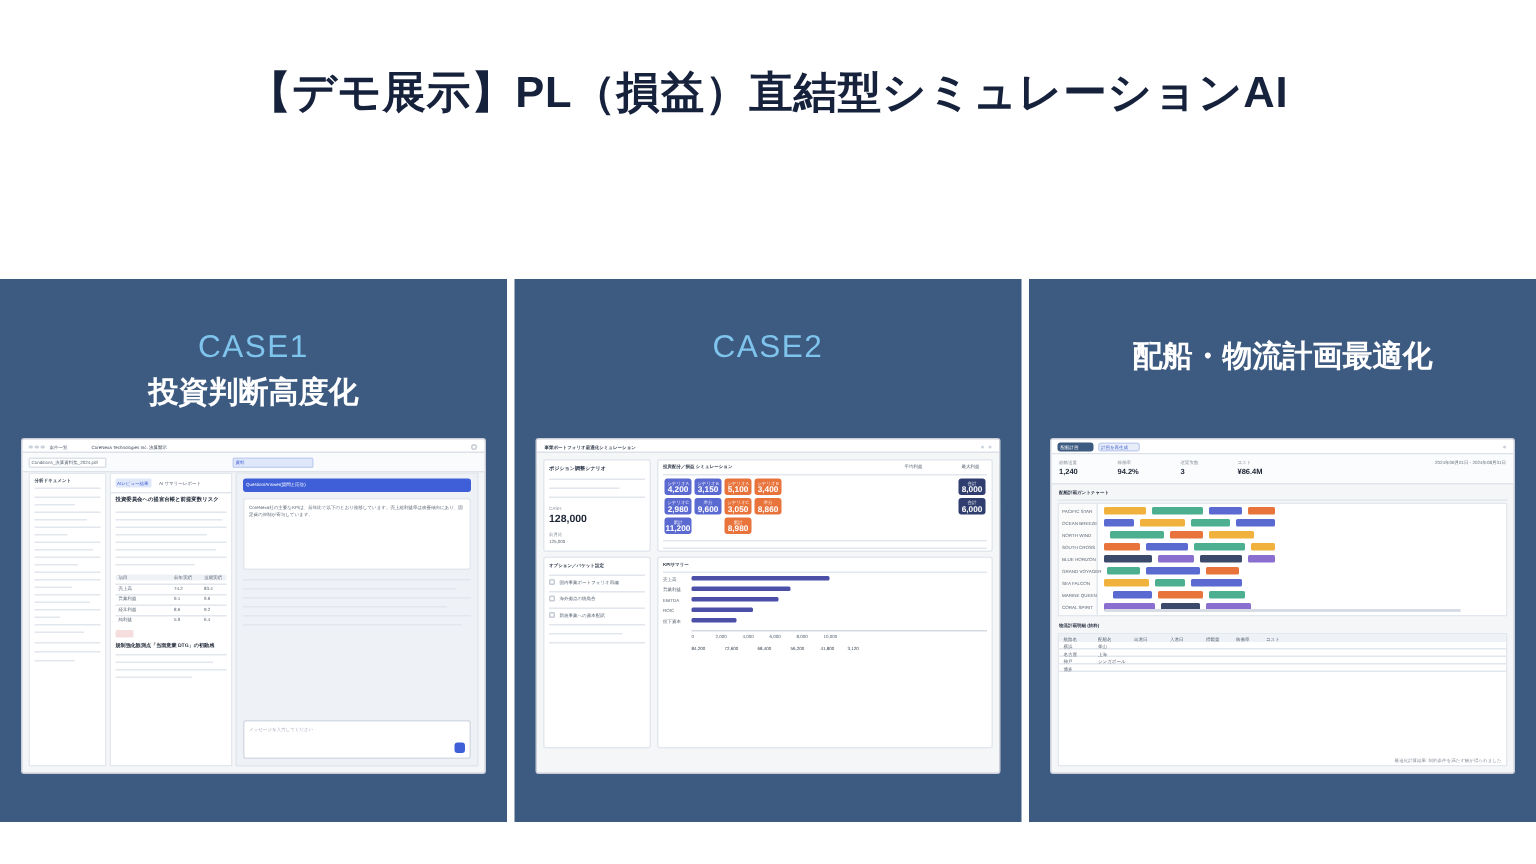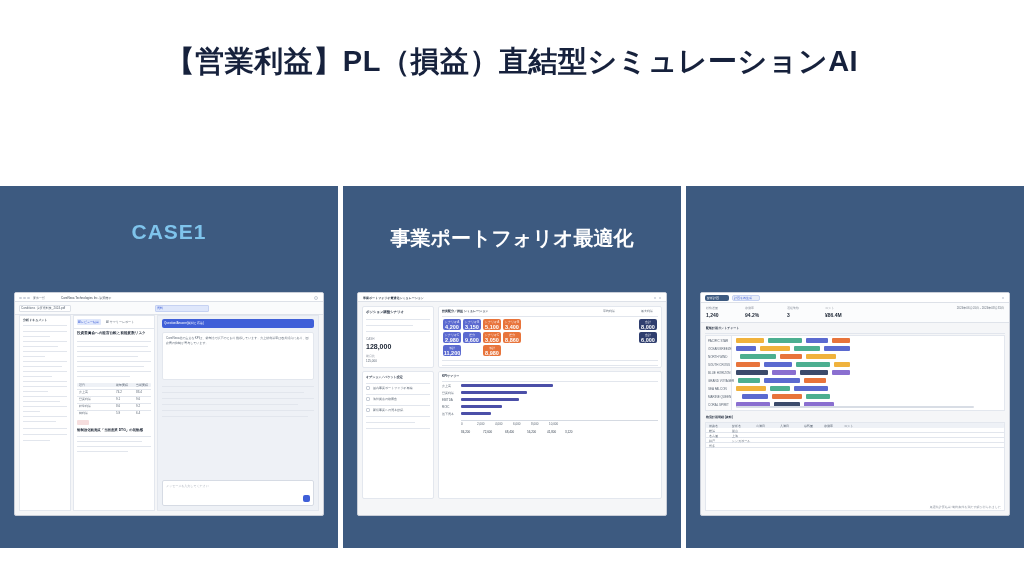--- a/index.html
+++ b/index.html
@@ -49,21 +49,21 @@
   .case-panel {
     position: relative;
     flex: 1 1 0;
     background: #3d5a80;
     padding: 34px 14px 0 14px;
     overflow: hidden;
   }
   .case-label {
     text-align: center;
     font-size: 21px;
-    font-weight: bold;
+    font-weight: normal;
     color: #7fc4ec;
     line-height: 1.15;
     letter-spacing: 1px;
   }
   .case-name {
     text-align: center;
     font-size: 20px;
     font-weight: bold;
     color: #ffffff;
     margin-top: 6px;
@@ -138,26 +138,27 @@
   .scroll-h {
     position: absolute; left: 10%; width: 80%; bottom: 2px; height: 2px;
     background: #d8dde5; border-radius: 1px;
   }
 </style>
 </head>
 <body>
 
 <div id="root">
 
-  <div class="title">【営業利益】PL（損益）直結型シミュレーションAI</div>
+  <div class="title">【デモ展示】PL（損益）直結型シミュレーションAI</div>
 
   <div class="cases">
 
     <div class="case-panel">
       <div class="case-label">CASE1</div>
+      <div class="case-name">投資判断高度化</div>
 
       <div class="shot">
 
         <div class="tbar">
           <div class="dot" style="left:4px;"></div>
           <div class="dot" style="left:8px;"></div>
           <div class="dot" style="left:12px;"></div>
           <div class="tlabel" style="left:18px;">案件一覧</div>
           <div class="tlabel" style="left:46px;color:#3b4654;">CoreNexa Technologies Inc. 決算開示</div>
           <div class="dot" style="right:5px;width:4px;height:4px;border:1px solid #c6ccd6;background:transparent;top:2.5px;"></div>
@@ -260,21 +261,21 @@
 
           <div class="c1-chatbox">
             <div class="mini-txt" style="left:3px;top:3px;color:#a8aeb9;">メッセージを入力してください</div>
             <div class="send-btn"></div>
           </div>
         </div>
       </div>
     </div>
 
     <div class="case-panel">
-      <div class="case-name">事業ポートフォリオ最適化</div>
+      <div class="case-label">CASE2</div>
 
       <div class="shot">
         <div class="tbar">
           <div class="tlabel" style="left:5px;color:#3b4654;font-weight:bold;">事業ポートフォリオ最適化シミュレーション</div>
           <div class="dot" style="right:5px;"></div>
           <div class="dot" style="right:10px;"></div>
         </div>
 
         <div class="card" style="left:4px;top:13px;width:72px;height:62px;">
           <div class="mini-txt" style="left:3px;top:3px;font-weight:bold;color:#2c3647;font-size:3.4px;">ポジション調整シナリオ</div>
@@ -391,20 +392,21 @@
           <div class="mini-txt" style="left:44px;top:58px;color:#3b4654;">72,600</div>
           <div class="mini-txt" style="left:66px;top:58px;color:#3b4654;">68,400</div>
           <div class="mini-txt" style="left:88px;top:58px;color:#3b4654;">56,200</div>
           <div class="mini-txt" style="left:108px;top:58px;color:#3b4654;">41,800</div>
           <div class="mini-txt" style="left:126px;top:58px;color:#3b4654;">3,120</div>
         </div>
       </div>
     </div>
 
     <div class="case-panel">
+      <div class="case-name">配船・物流計画最適化</div>
 
       <div class="shot">
         <div class="tbar" style="height:10px;">
           <div class="blk" style="left:4px;top:2px;width:24px;height:6px;background:#3d5a80;border-radius:2px;"></div>
           <div class="mini-txt" style="left:6px;top:3px;color:#fff;">配船計画</div>
           <div class="blk" style="left:31px;top:2px;width:28px;height:6px;background:#e8edf7;border:1px solid #c6d2f2;border-radius:2px;"></div>
           <div class="mini-txt" style="left:33px;top:3px;color:#3f5fd8;">計画を再生成</div>
           <div class="dot" style="right:5px;"></div>
         </div>
 

